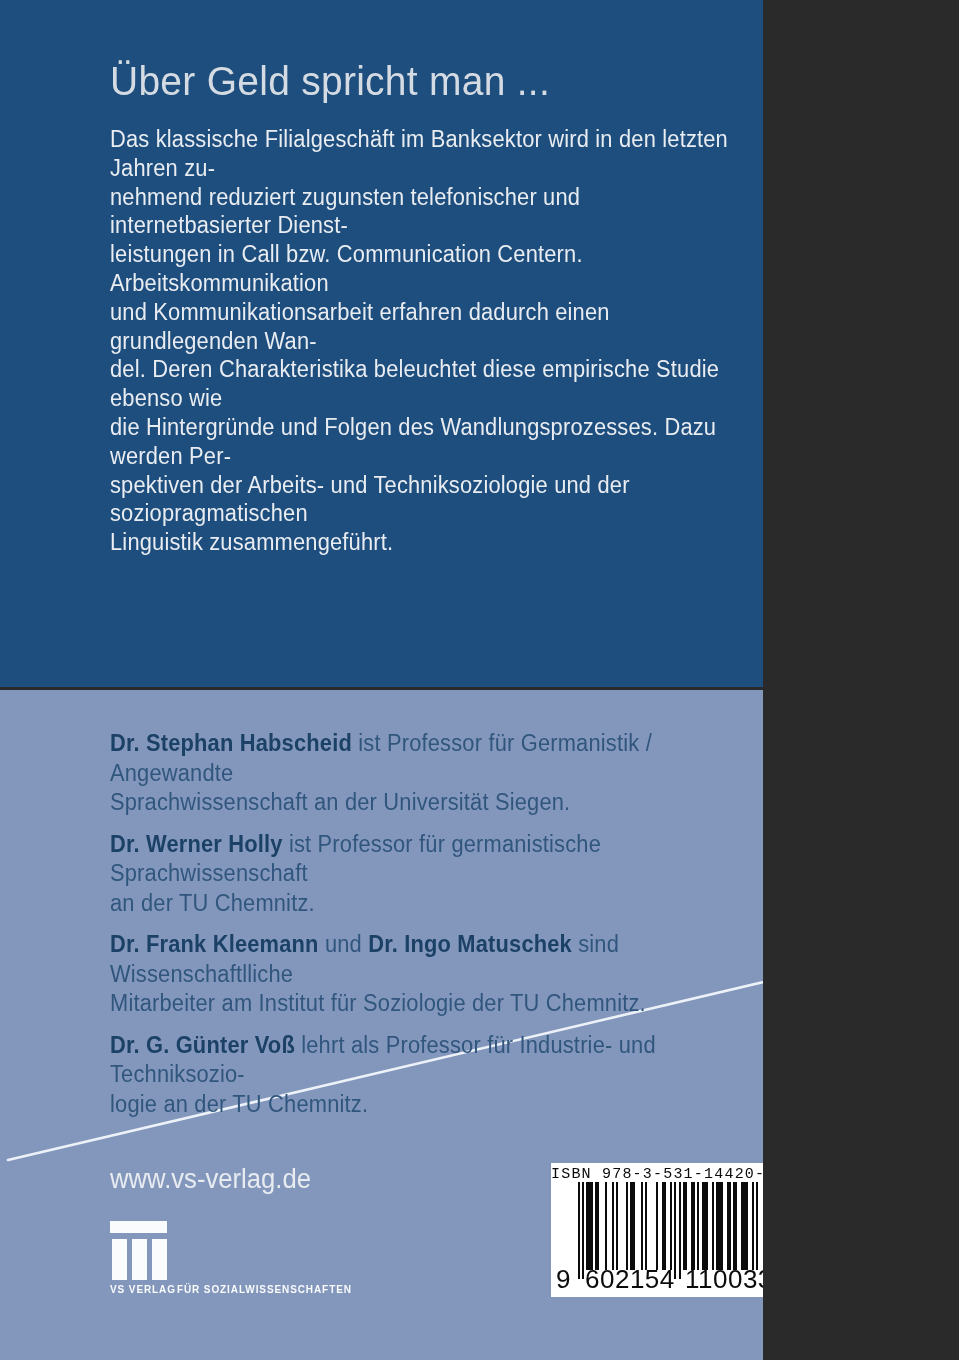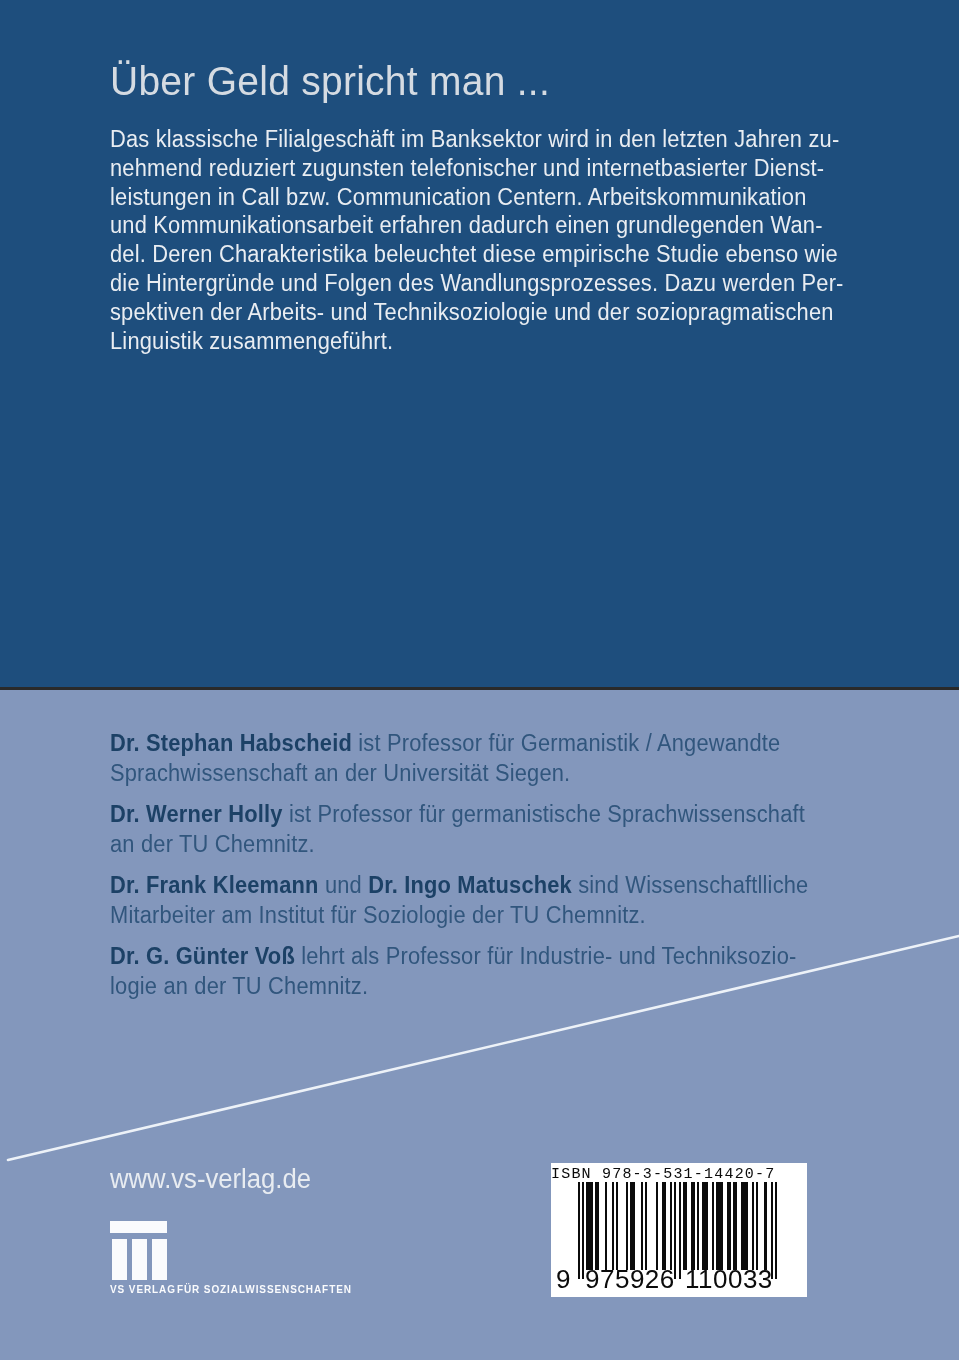--- a/index.html
+++ b/index.html
@@ -1,18 +1,18 @@
 <!DOCTYPE html>
 <html style="--top_bg: #1E4E7D; --bottom_bg: #8397BC; --title_text: #D5DBE2; --blurb_text: #E9EDF2; --author_text: #31567D; --author_bold: #1C4166; --diagonal_line: #EDF2F8; --website_text: #E8ECF1; --logo_white: #FAFBFD; --barcode_ink: #0B0B0B;"><head>
 <meta charset="utf-8">
 <style>
   html, body { margin: 0; padding: 0; background: #2a2a2a; }
   .cover {
     position: relative;
-    width: 959px;
+    width: 763px;
     height: 1360px;
     overflow: hidden;
     font-family: "Liberation Sans", sans-serif;
     -webkit-font-smoothing: antialiased;
   }
   .top-section {
     position: absolute; left: 0; top: 0;
     width: 100%; height: 687px;
     background: var(--top_bg);
   }
@@ -158,18 +158,18 @@
           <rect x="148.73" y="0" width="4.19" height="88"></rect>
           <rect x="155.01" y="0" width="4.19" height="88"></rect>
           <rect x="163.39" y="0" width="6.28" height="88"></rect>
           <rect x="173.86" y="0" width="2.09" height="88"></rect>
           <rect x="178.05" y="0" width="2.09" height="88"></rect>
           <rect x="186.43" y="0" width="2.09" height="88"></rect>
           <rect x="192.72" y="0" width="2.09" height="97"></rect>
           <rect x="196.91" y="0" width="2.09" height="97"></rect>
         </svg>
       <div class="bc-digit bc-lead">9</div>
-      <div class="bc-digit bc-left">975926</div>
+      <div class="bc-digit bc-left">602154</div>
       <div class="bc-digit bc-right">110033</div>
     </div>
 
   </section>
 </div>
 
 </body></html>

